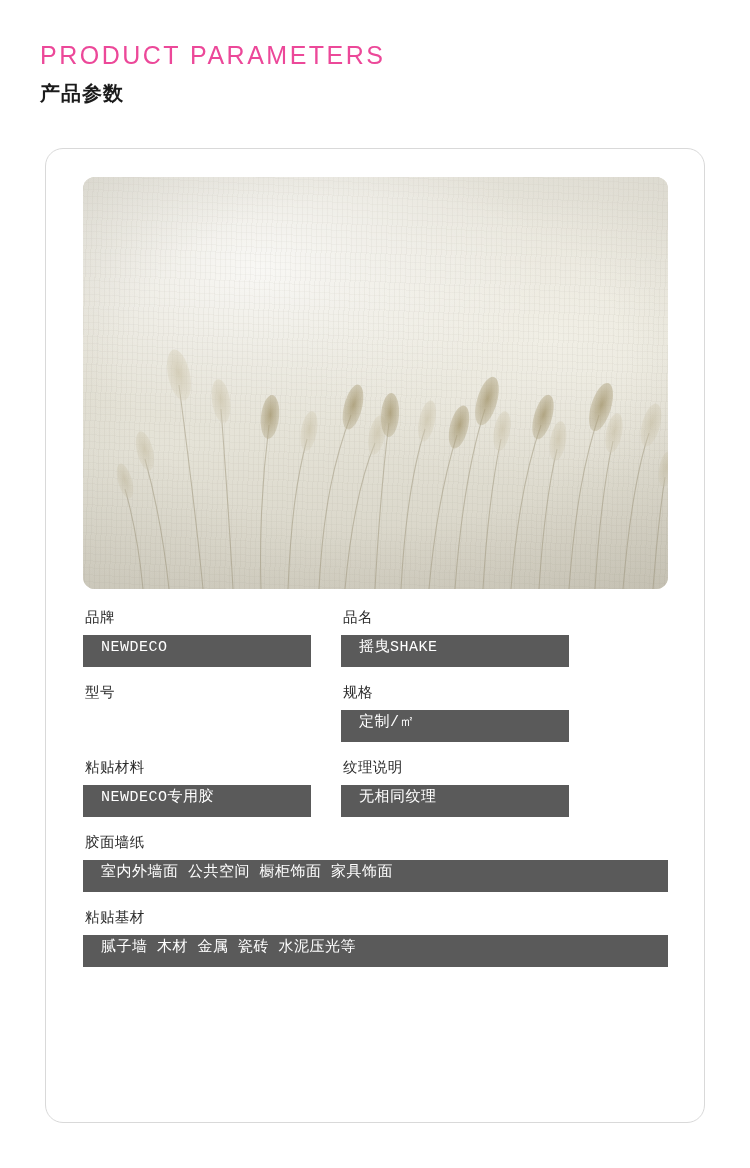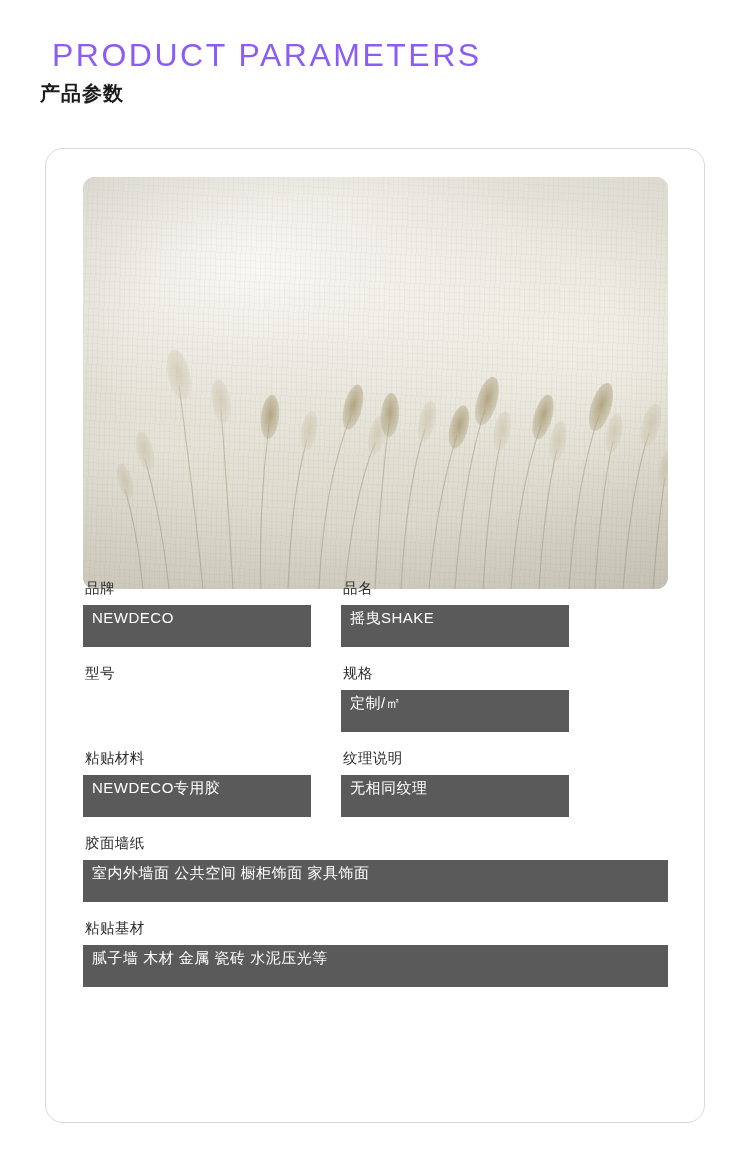--- a/index.html
+++ b/index.html
@@ -21,27 +21,26 @@
     box-sizing: border-box;
   }
 
   
   .header {
     position: absolute;
     left: 40px;
     top: 38px;
   }
   .header-en {
-    font-size: 32px;
+    font-size: 25px;
     letter-spacing: 2.5px;
-    color: #8b5cf6;
+    color: #ec4899;
     font-weight: 400;
     line-height: 34px;
     white-space: nowrap;
-    margin-left: 12px;
   }
   .header-cn {
     font-size: 20px;
     color: #1b1b1b;
     font-weight: bold;
     letter-spacing: 1px;
     line-height: 32px;
     margin-top: 5px;
     white-space: nowrap;
   }
@@ -96,22 +95,23 @@
   .grass-layer {
     position: absolute;
     inset: 0;
   }
   .grass-layer svg { display: block; width: 100%; height: 100%; }
 
   
   .specs {
     position: absolute;
     left: 37px;
-    top: 429px;
+    top: 459px;
     width: 585px;
+    font-family: Liberation Mono, monospace;
   }
   .spec-row {
     display: flex;
     gap: 30px;
     margin-bottom: 16px;
   }
   .spec-cell {
     width: 228px;
     flex: 0 0 228px;
   }
@@ -125,22 +125,22 @@
     line-height: 20px;
     margin-bottom: 7px;
     padding-left: 2px;
     letter-spacing: .4px;
   }
   .spec-value {
     background: #5a5a5a;
     color: #ffffff;
     font-size: 15px;
     line-height: 26px;
-    height: 42px;
-    padding: 0 9px;
+    height: 32px;
+    padding: 0 18px;
     box-sizing: border-box;
     letter-spacing: .5px;
     white-space: nowrap;
     overflow: hidden;
   }
 </style>
 </head>
 <body>
 
 <div class="page">

